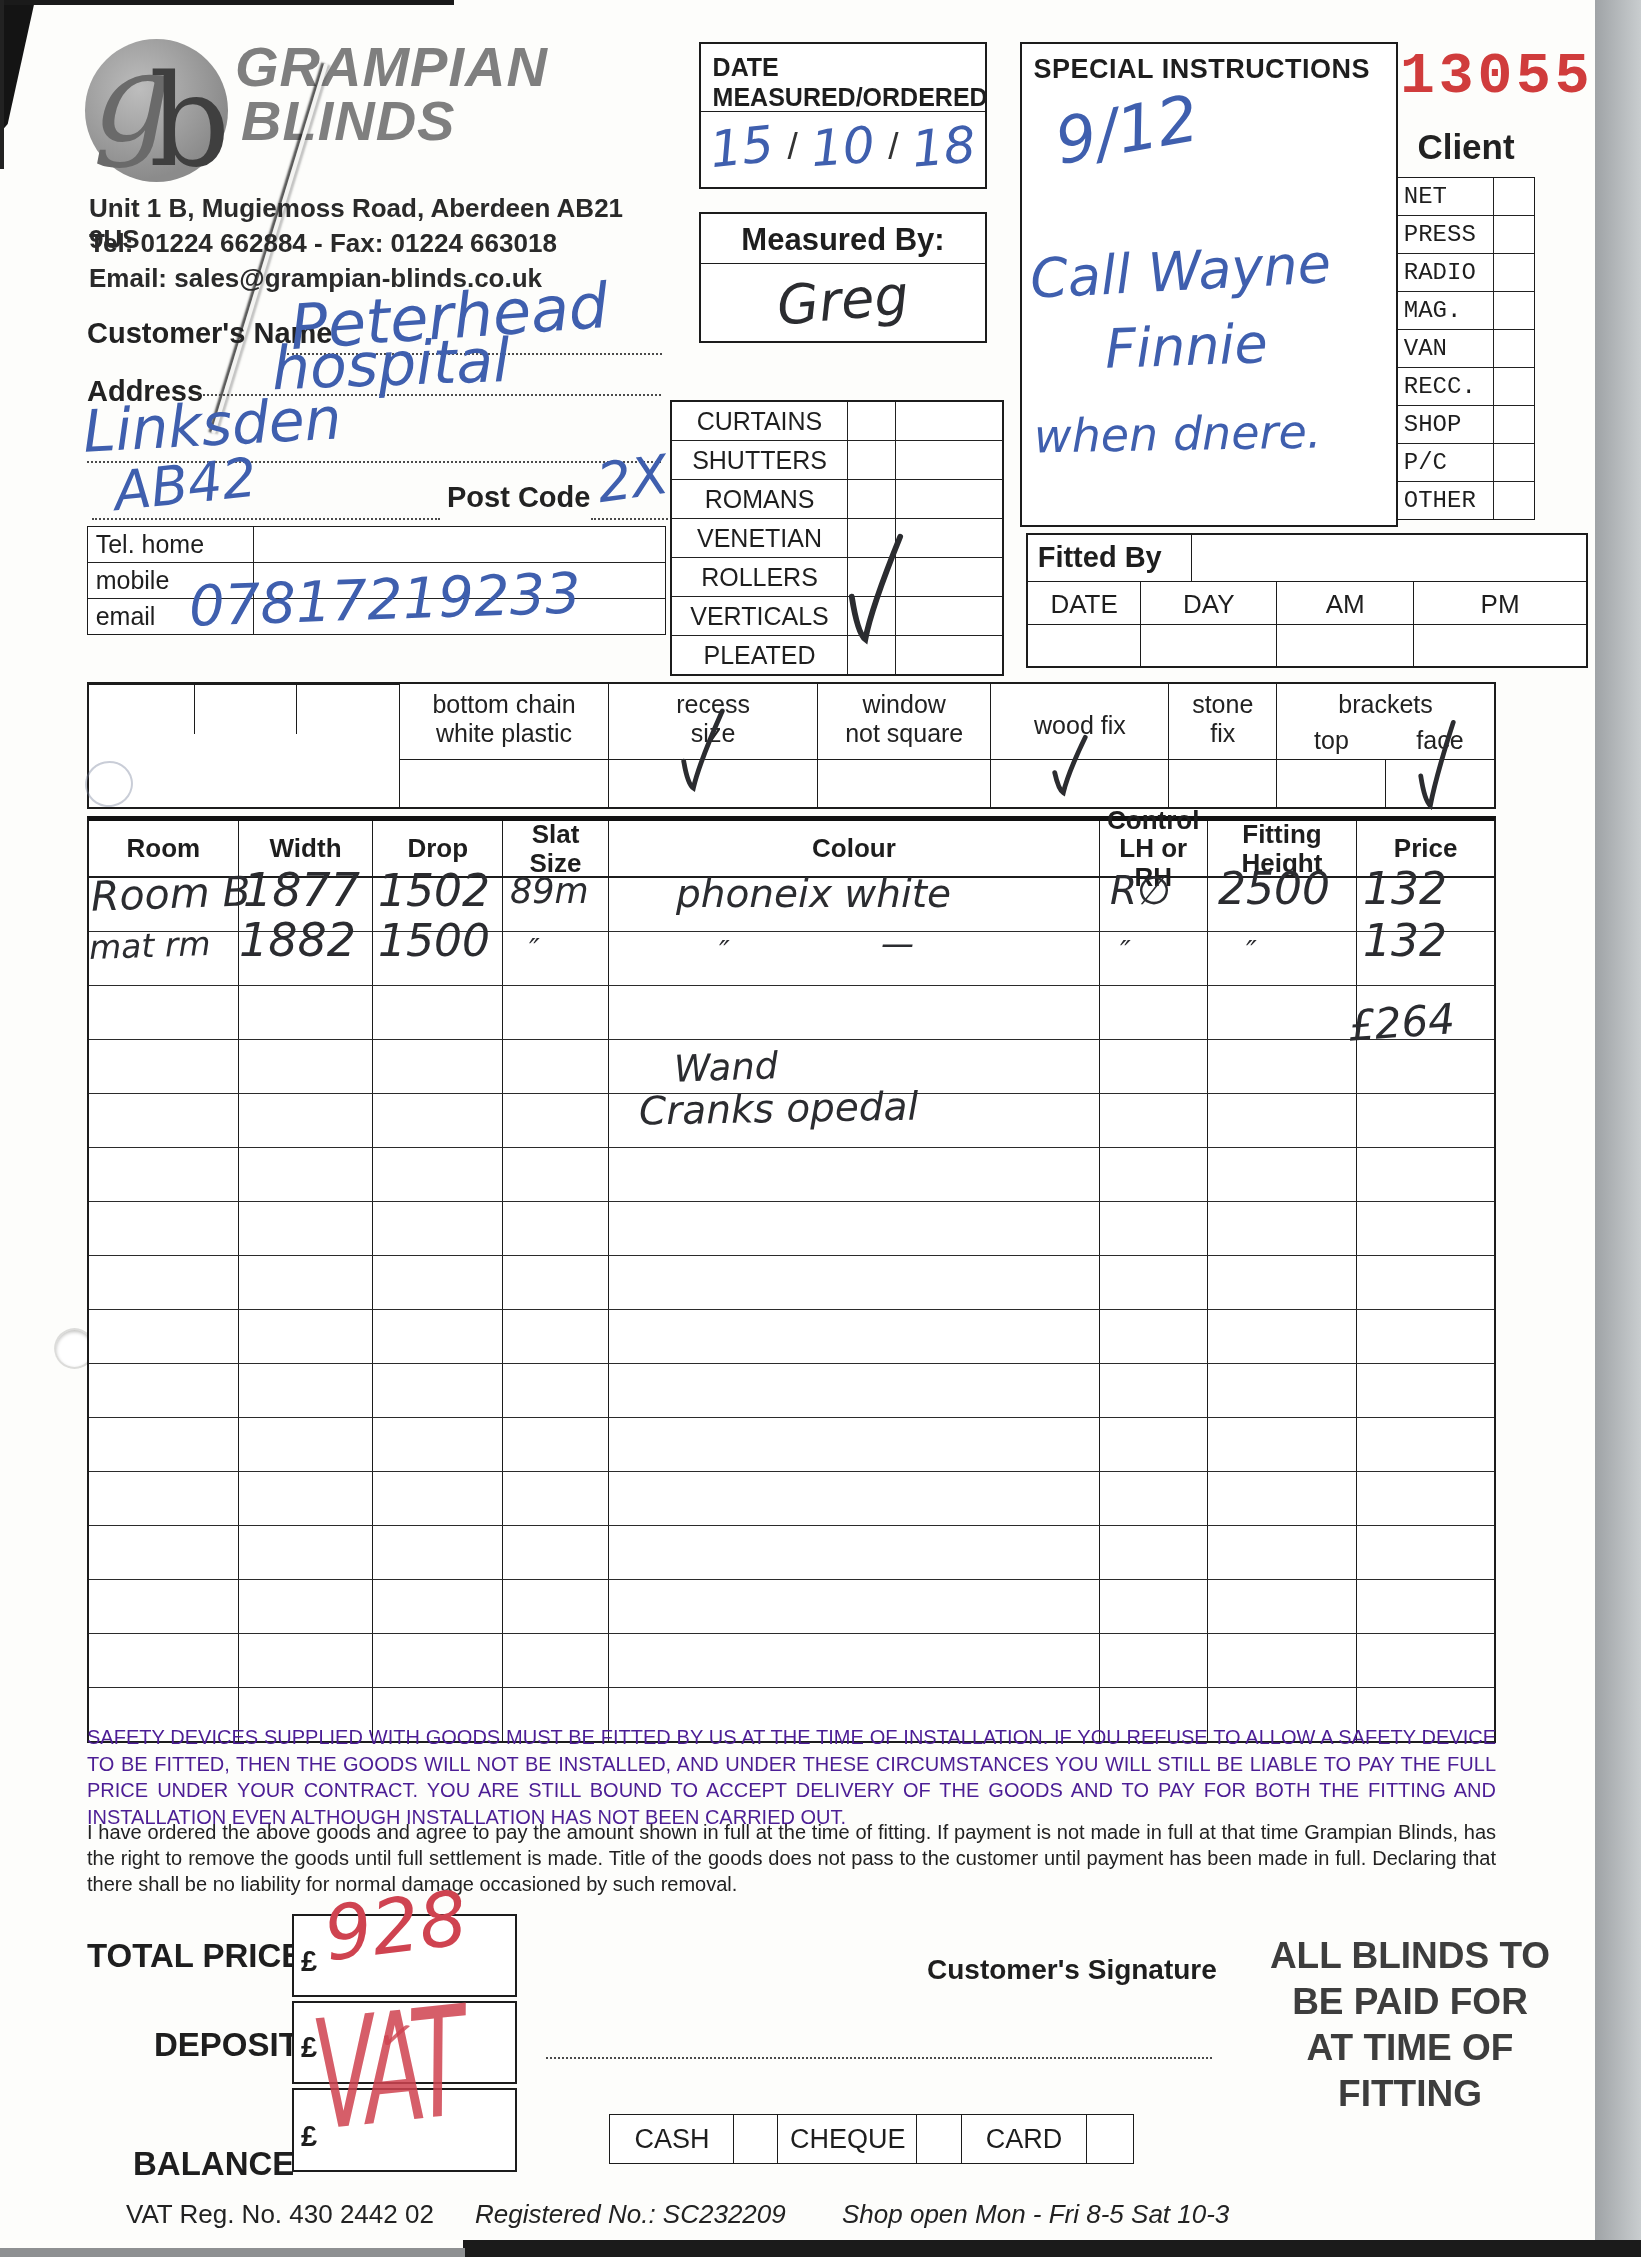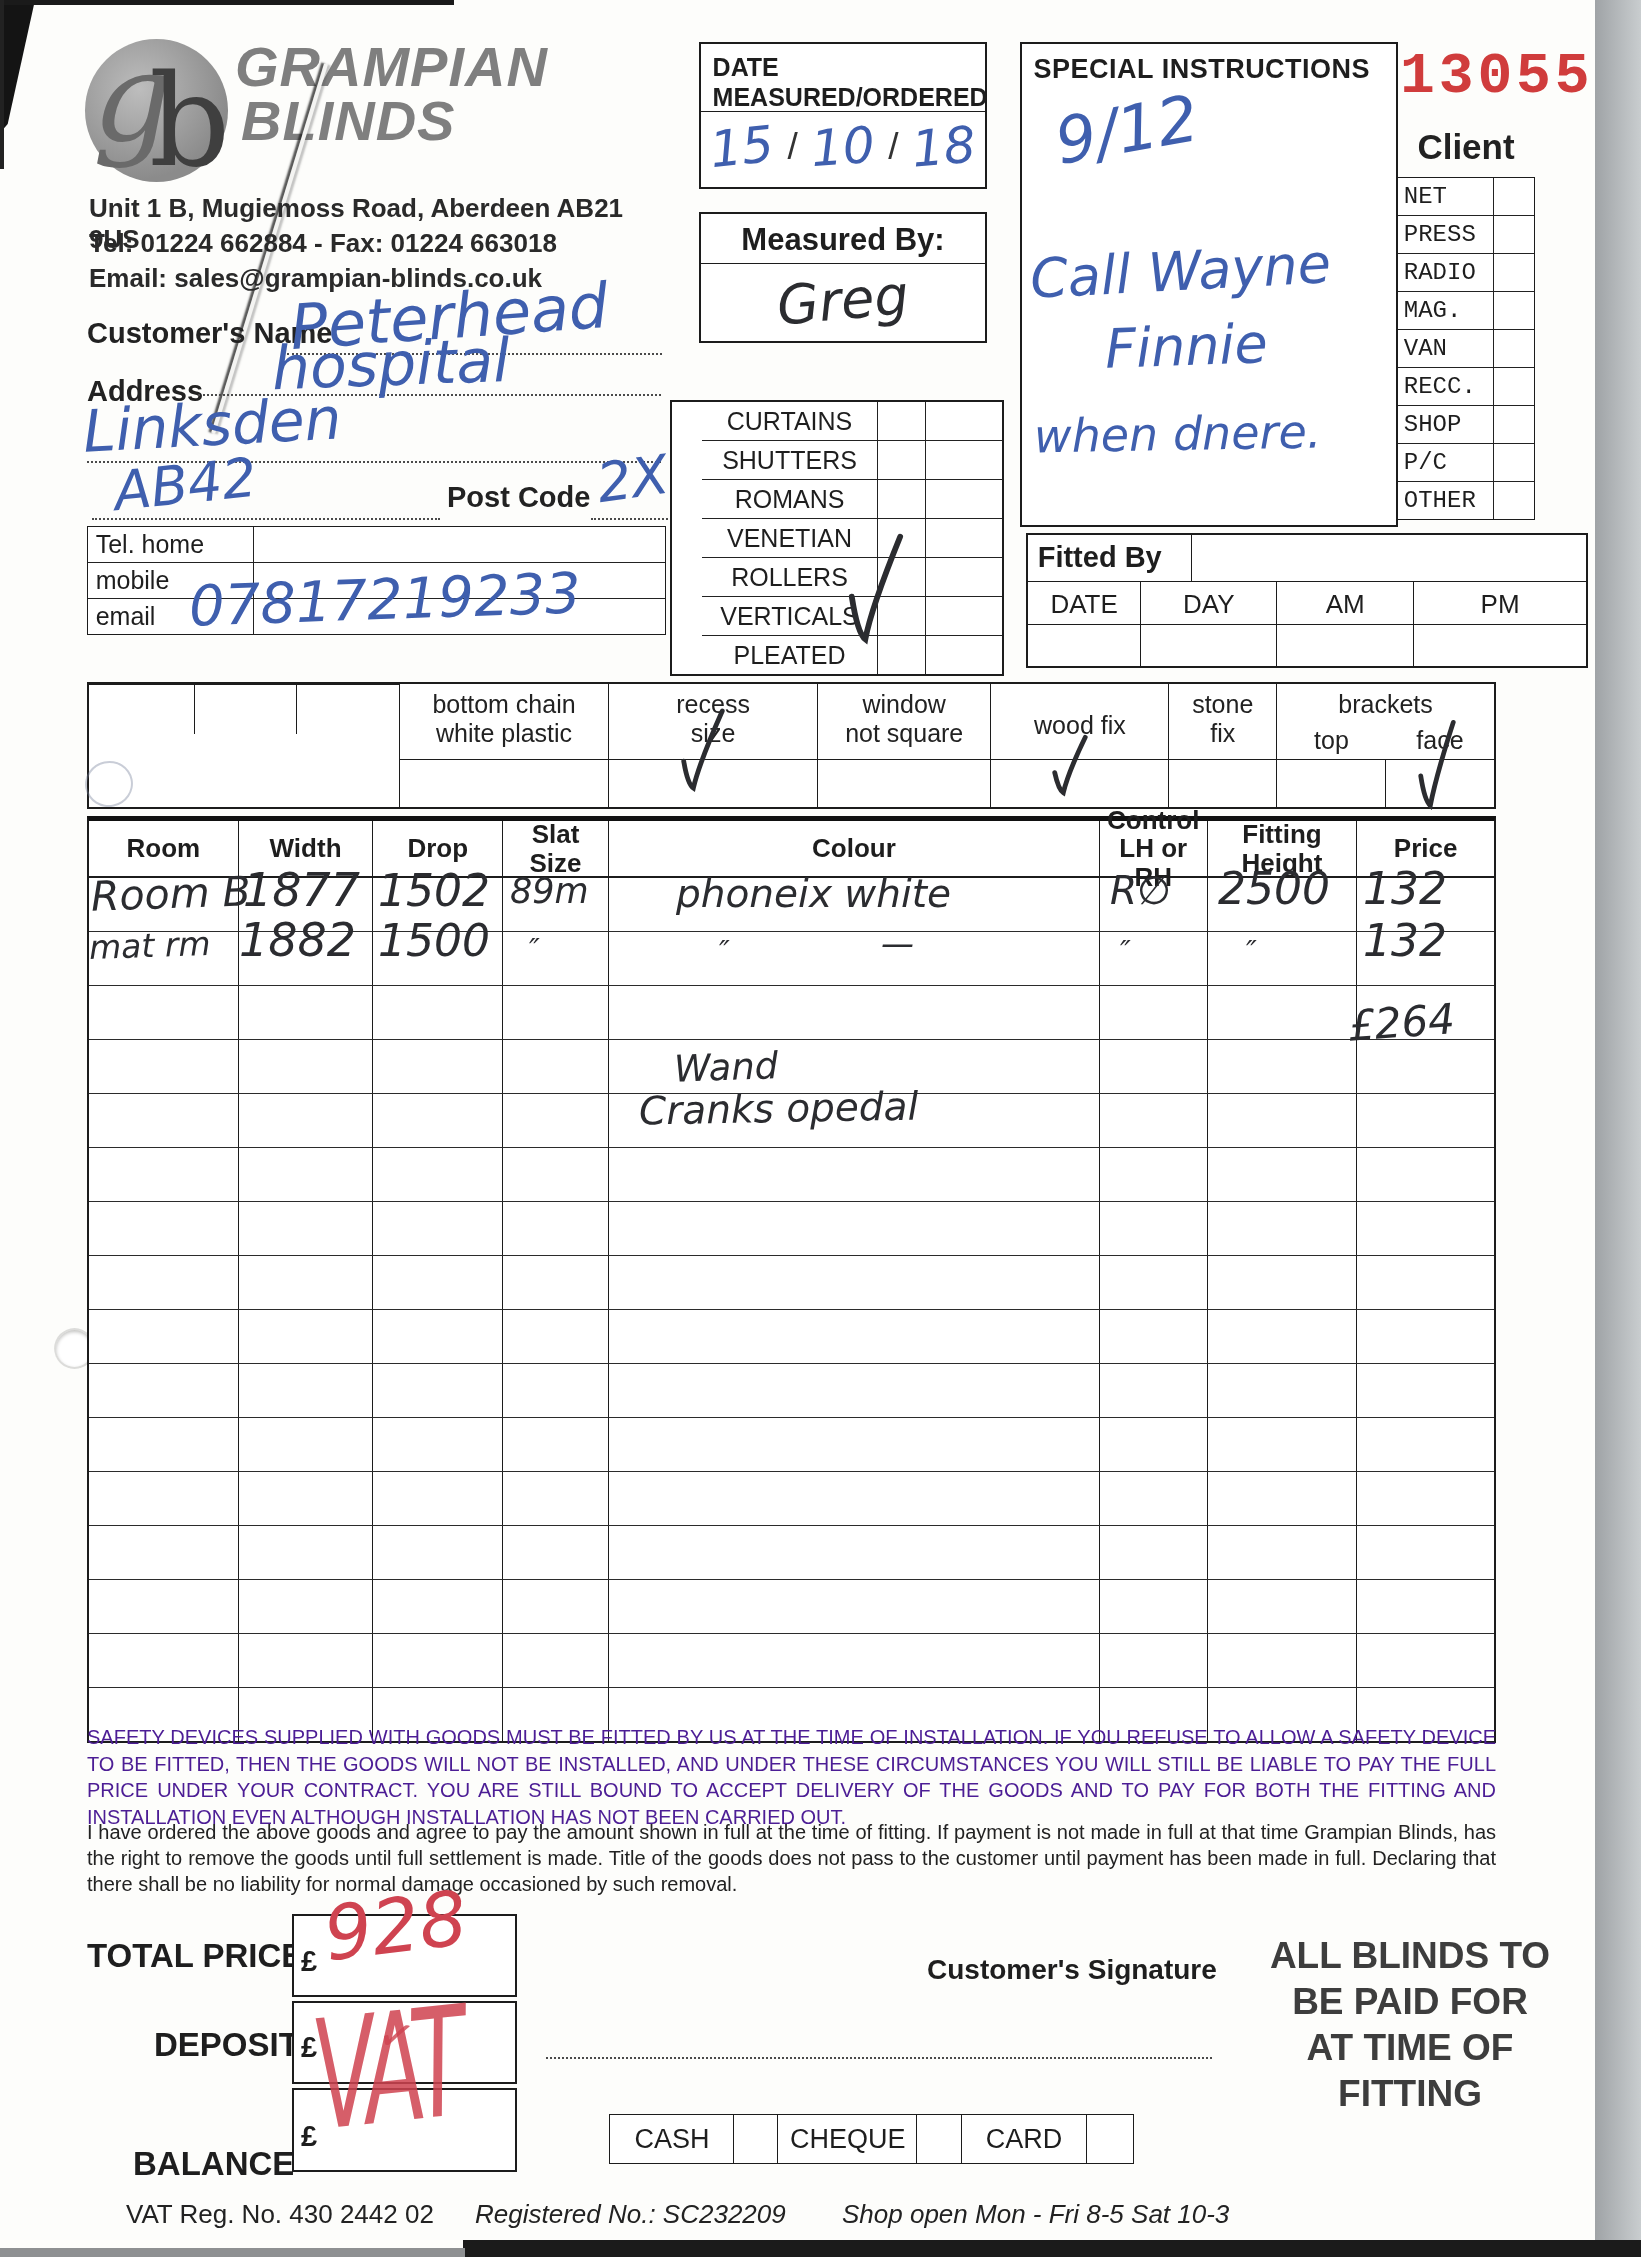--- a/index.html
+++ b/index.html
@@ -29,21 +29,21 @@
   .crow{display:flex;height:35px;border-bottom:1.9px solid #222;}
   .crow:last-child{border-bottom:none;}
   .clab{width:166px;border-right:1.9px solid #222;font-size:25px;padding:2.9px 0 0 7.7px;box-sizing:border-box;}
   
   .datebox{left:699px;top:42px;width:288px;height:147px;}
   .datehead{padding:7.7px 0 0 11.6px;font-weight:bold;font-size:25px;line-height:1.2;height:68px;box-sizing:border-box;border-bottom:1.9px solid #1c1c1c;}
   .dateval{display:flex;justify-content:center;align-items:center;gap:13.5px;height:70px;}
   .measbox{left:699px;top:212px;width:288px;height:131px;}
   .meashead{height:50px;text-align:center;font-weight:bold;font-size:31px;padding-top:7.7px;box-sizing:border-box;border-bottom:1.9px solid #1c1c1c;}
   
-  .ptab{left:670px;top:400px;width:334px;padding-left:30px;}
+  .ptab{left:670px;top:400px;width:334px;}
   .prow{display:flex;height:38px;border-bottom:1.9px solid #222;}
   .prow:last-child{border-bottom:none;}
   .plab{width:176px;border-right:1.9px solid #222;text-align:center;font-size:25px;padding-top:4.8px;box-sizing:border-box;}
   .pchk{width:48px;border-right:1.9px solid #222;box-sizing:border-box;}
   
   .sibox{left:1020px;top:42px;width:378px;height:485px;}
   .silbl{margin:9.7px 0 0 11.6px;font-weight:bold;font-size:27px;letter-spacing:0.5px;}
   
   .ordnum{left:1400px;top:44px;font-family:"Liberation Mono",monospace;font-weight:bold;font-size:58px;color:#d03c3c;letter-spacing:3.9px;}
   .cl-title{left:1397px;top:127px;width:138px;text-align:center;font-weight:bold;font-size:35px;}

